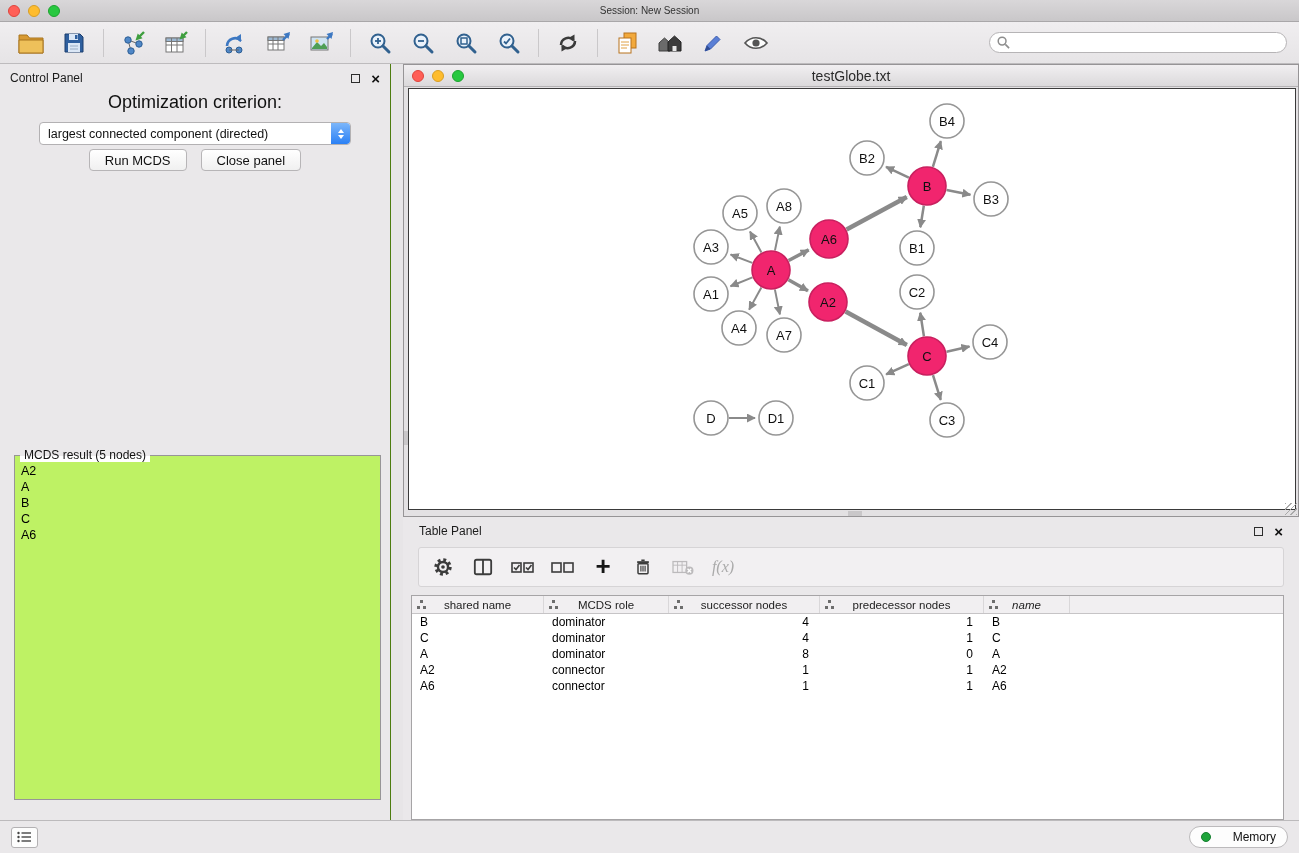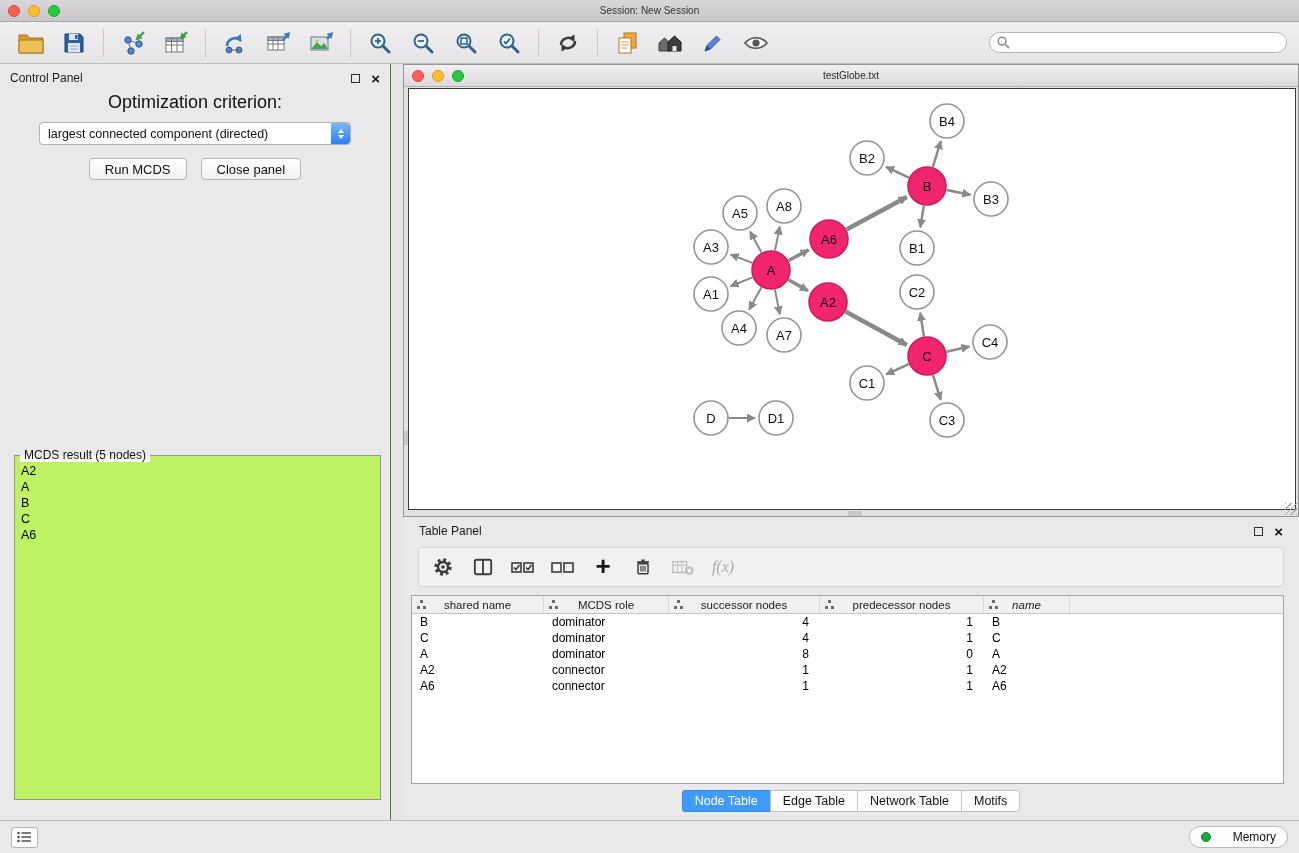--- a/index.html
+++ b/index.html
@@ -30,31 +30,31 @@
   .cp-tab{font-size:13px;padding:3px 11px;background:#fcfcfc;border:1px solid #c9c7c9;border-left:none;color:#111}
   .cp-tab:first-child{border-left:1px solid #c9c7c9;border-radius:4px 0 0 4px}
   .cp-tab:last-child{border-radius:0 4px 4px 0}
   .cp-tab.active{background:#3f9bfd;border-color:#2f8bf0;color:#fff;border-radius:4px;margin-left:-1px}
   .opt-label{text-align:center;font-size:18px;color:#101010}
   .dropdown{margin:9px auto 0;width:312px;height:23px;background:#fff;border:1px solid #b3b1b3;border-radius:4px;display:flex;align-items:center;overflow:hidden}
   .dropdown .val{flex:1;font-size:12.5px;padding-left:8px;white-space:nowrap}
   .dd-cap{width:19px;height:100%;background:linear-gradient(#7cb6fa,#2a80f5);display:flex;flex-direction:column;align-items:center;justify-content:center;gap:2px;border-radius:0 3px 3px 0}
   .chev-up{width:0;height:0;border-left:3.5px solid transparent;border-right:3.5px solid transparent;border-bottom:4.5px solid #fff}
   .chev-dn{width:0;height:0;border-left:3.5px solid transparent;border-right:3.5px solid transparent;border-top:4.5px solid #fff}
-  .btn-row{display:flex;justify-content:center;gap:14px;margin-top:13px}
+  .btn-row{display:flex;justify-content:center;gap:14px;margin-top:4px}
   .mac-btn{height:22px;padding:0 15px;font-size:13px;background:linear-gradient(#ffffff,#f0f0f0);border:1px solid #b7b5b7;border-radius:4px;display:flex;align-items:center;color:#111}
   .result-box{position:absolute;left:14px;right:9px;top:391px;bottom:20px;border:1px solid #979597;background:#bef264}
   .result-legend{position:absolute;top:-8px;left:5px;padding:0 4px;font-size:12px;color:#111;background:linear-gradient(to bottom,#eae8ea 0 55%,#ffffff 55% 100%)}
   .result-list{position:absolute;inset:0;padding:7px 0 0 6px;overflow:hidden}
   .mcds-item{font-size:12.5px;line-height:16px;color:#000}
 
   
   .net-window{position:absolute;left:403px;top:64px;width:896px;height:453px;background:#e3e1e3;border:1px solid #969496;display:flex;flex-direction:column}
   .net-titlebar{flex:0 0 22px;background:linear-gradient(#f1eff1,#dbd9db);border-bottom:1px solid #b4b2b4;position:relative;display:flex;align-items:center}
-  .net-title{position:absolute;left:0;right:0;text-align:center;font-size:10px;color:#2b2b2b;pointer-events:none}
+  .net-title{position:absolute;left:0;right:0;text-align:center;font-size:14px;color:#2b2b2b;pointer-events:none}
   .net-canvas{flex:1;margin:1px 2px 6px 4px;border:1px solid #3a3a3a;background:#fff;position:relative;overflow:hidden}
   #graph-svg{width:100%;height:100%;display:block}
   #graph-svg text{font-family:"Liberation Sans",sans-serif}
   .grip{position:absolute;right:1px;bottom:1px;width:12px;height:12px;background:repeating-linear-gradient(135deg,#aaa 0 1px,transparent 1px 4px)}
   .h-left{position:absolute;left:0;top:366px;width:4px;height:14px;background:#c9c7c9}
   .h-bottom{position:absolute;left:444px;bottom:0;width:14px;height:5px;background:#c9c7c9}
 
   
   .table-panel{position:absolute;left:403px;top:517px;width:896px;bottom:33px;background:#eae8ea;display:flex;flex-direction:column}
   .tp-header{flex:0 0 28px;display:flex;align-items:center;padding:0 16px;font-size:12px;color:#1c1c1c}
@@ -521,26 +521,20 @@
         <div class="tr">
           <div class="td" style="width: 132px;">A6</div>
           <div class="td" style="width: 125px;">connector</div>
           <div class="td num" style="width: 151px;">1</div>
           <div class="td num" style="width: 164px;">1</div>
           <div class="td" style="width: 86px;">A6</div>
           <div class="td filler"></div>
         </div>
       </div>
   </div>
-  <div class="tp-tabs">
-    <div class="tp-tab active">Node Table</div>
-    <div class="tp-tab">Edge Table</div>
-    <div class="tp-tab">Network Table</div>
-    <div class="tp-tab">Motifs</div>
-  </div>
 </div>
 
 <div class="statusbar">
   <div class="list-btn">
     <svg width="15" height="12" viewBox="0 0 15 12">
       <circle cx="1.5" cy="2" r="1.2" fill="#444"></circle>
         <line x1="4.5" y1="2" x2="14" y2="2" stroke="#444" stroke-width="1.4"></line>
       <circle cx="1.5" cy="6" r="1.2" fill="#444"></circle>
         <line x1="4.5" y1="6" x2="14" y2="6" stroke="#444" stroke-width="1.4"></line>
       <circle cx="1.5" cy="10" r="1.2" fill="#444"></circle>

